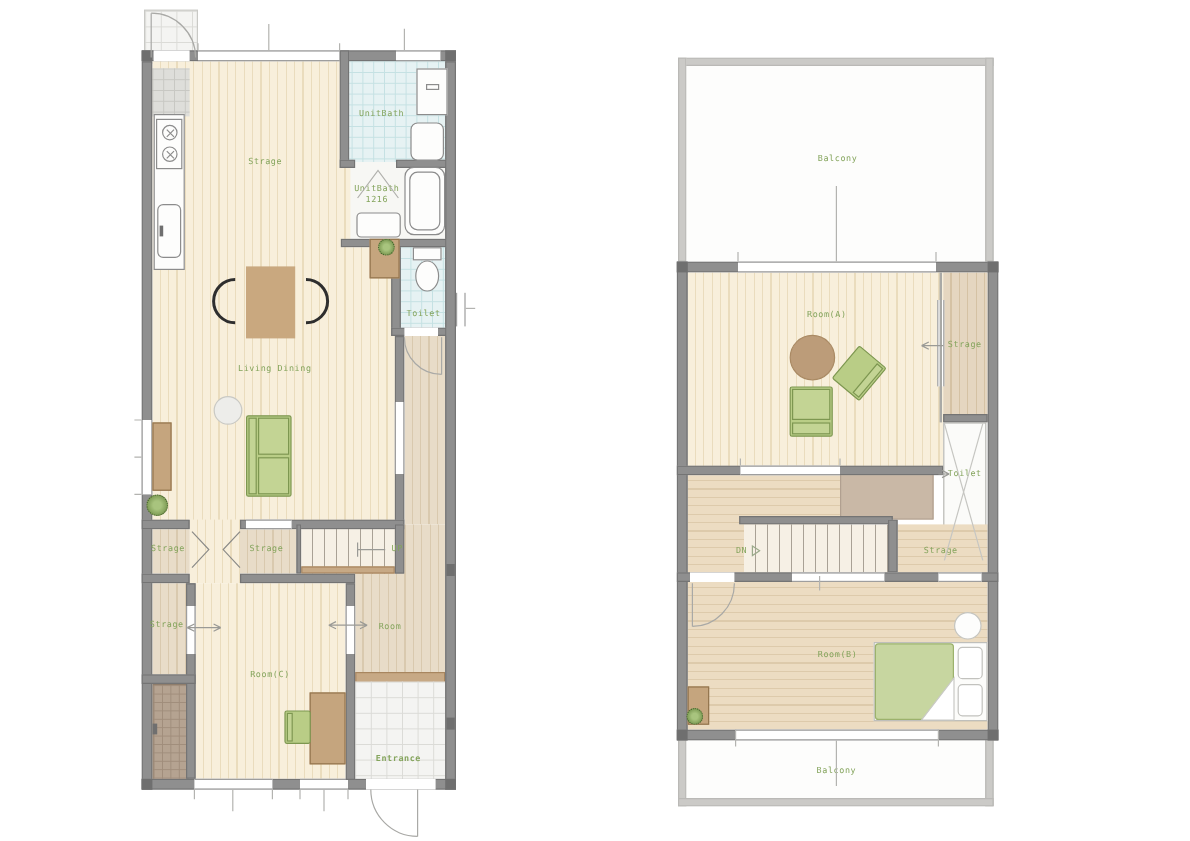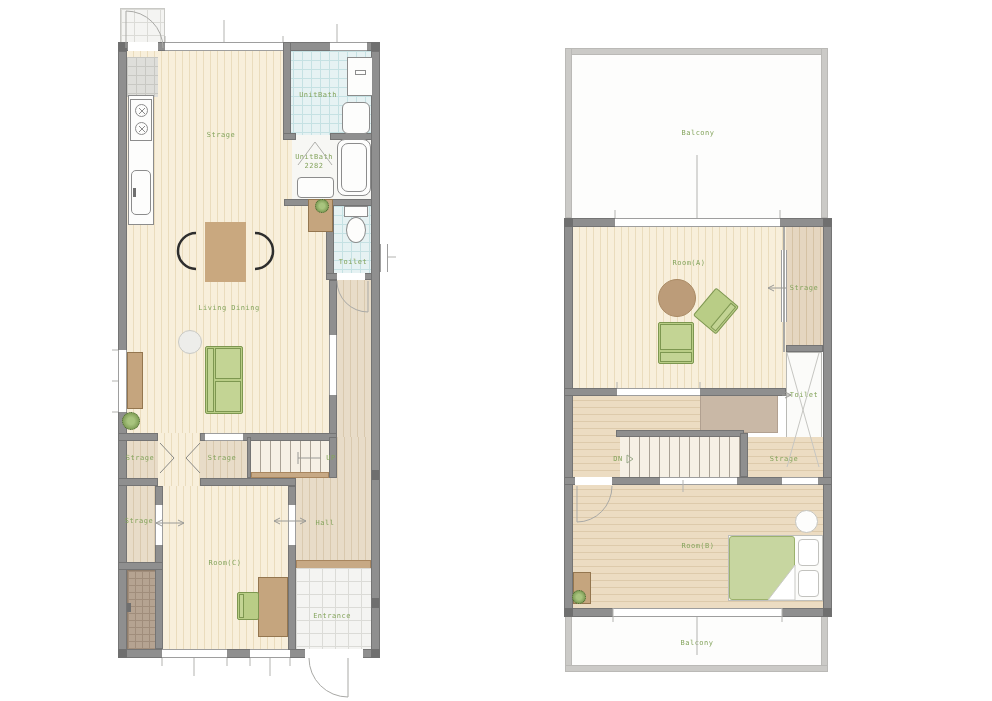--- a/index.html
+++ b/index.html
@@ -140,30 +140,30 @@
     <div class="furnbd" style="left:127px;top:352px;width:16px;height:57px;"></div>
     <div class="plant" style="left:122px;top:412px;width:18px;height:18px;"></div>
 
     <div class="furnbd" style="left:258px;top:577px;width:30px;height:60px;"></div>
     <div class="green" style="left:237px;top:592px;width:22px;height:28px;">
       <div class="cush" style="left:1px;top:1px;bottom:1px;width:5px;"></div>
     </div>
 
     <div class="lbl" style="left:221px;top:135px;">Strage</div>
     <div class="lbl" style="left:318px;top:95px;">UnitBath</div>
-    <div class="lbl" style="left:314px;top:162px;"><span>UnitBath</span><br><span>2282</span></div>
+    <div class="lbl" style="left:314px;top:162px;"><span>UnitBath</span><br><span>1216</span></div>
     <div class="lbl" style="left:353px;top:262px;">Toilet</div>
     <div class="lbl" style="left:229px;top:308px;">Living Dining</div>
     <div class="lbl" style="left:140px;top:458px;">Strage</div>
     <div class="lbl" style="left:222px;top:458px;">Strage</div>
     <div class="lbl" style="left:331px;top:458px;">UP</div>
     <div class="lbl" style="left:139px;top:521px;">Strage</div>
-    <div class="lbl" style="left:325px;top:523px;">Hall</div>
+    <div class="lbl" style="left:325px;top:523px;">Room</div>
     <div class="lbl" style="left:225px;top:563px;">Room(C)</div>
-    <div class="lbl" style="left:332px;top:616px;">Entrance</div>
+    <div class="lbl" style="left:332px;top:633px;font-weight:bold;">Entrance</div>
   </div>
 
   <div>
 
     <div class="balc" style="left:565px;top:48px;width:263px;height:170px;"></div>
     <div class="wall-light" style="left:565px;top:48px;width:263px;height:7px;"></div>
     <div class="wall-light" style="left:565px;top:48px;width:7px;height:170px;"></div>
     <div class="wall-light" style="left:821px;top:48px;width:7px;height:170px;"></div>
     <div class="balc" style="left:565px;top:612px;width:263px;height:60px;"></div>
     <div class="wall-light" style="left:565px;top:612px;width:7px;height:60px;"></div>

